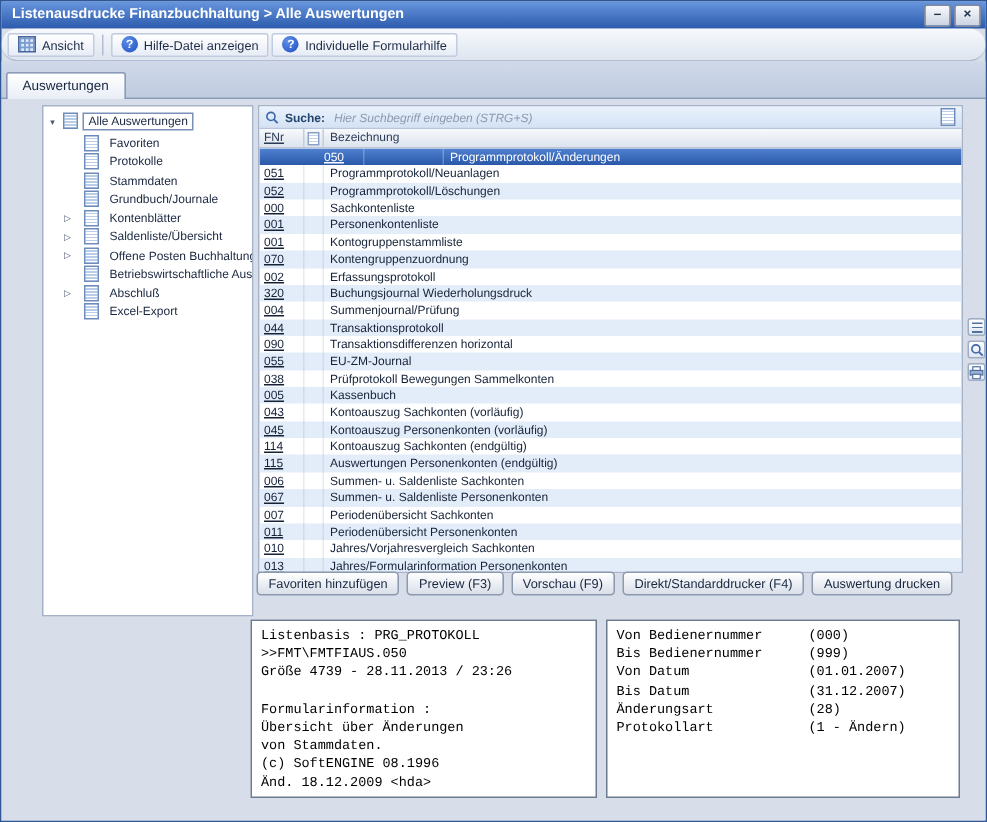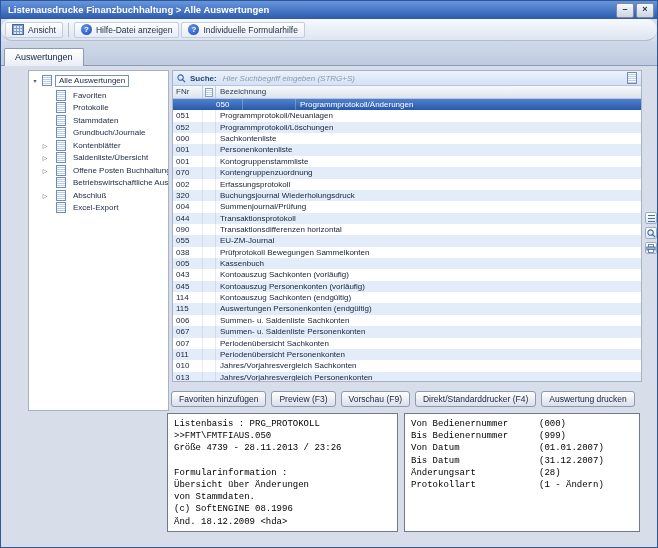--- a/index.html
+++ b/index.html
@@ -57,41 +57,41 @@
     border-bottom:1px solid #b7c6dc;display:flex;align-items:center;padding:0 4px;gap:4px;font-size:8px;}
   .search-label{font-weight:bold;color:#24466e;}
   .search-input{flex:1;border:none;background:transparent;font-size:8px;outline:none;
     font-family:"Liberation Sans",sans-serif;color:#55617a;}
   .search-input::placeholder{color:#8d99ad;font-style:italic;}
   .sheet-icon{display:inline-block;width:8px;height:10px;background:#fff;border:1px solid #6e8cbb;
     background-image:repeating-linear-gradient(#ffffff 0 1px,#b9cce8 1px 2px);}
   .table-header{display:flex;height:12px;line-height:12px;flex:0 0 auto;font-size:8px;color:#2a3a55;
     background:linear-gradient(#f7f9fc,#dde4ee);border-bottom:1px solid #b9c4d6;}
   .table-header>span{border-right:1px solid #c3cddc;}
-  .c-fnr{width:30px;padding-left:3px;box-sizing:border-box;flex:0 0 auto;}
+  .c-fnr{width:30px;padding-left:3px;box-sizing:border-box;flex:0 0 auto;text-decoration:underline;}
   .c-ico{width:13px;box-sizing:border-box;flex:0 0 auto;display:flex;align-items:center;justify-content:center;}
   .c-name{flex:1;padding-left:4px;box-sizing:border-box;border-right:none !important;white-space:nowrap;overflow:hidden;}
   .mini-doc{display:inline-block;width:6px;height:7px;background:#fff;border:1px solid #8aa0c2;
     background-image:repeating-linear-gradient(#ffffff 0 1px,#c4d4ea 1px 2px);}
   .table-body{flex:1;overflow:hidden;}
   .t-row{display:flex;height:11.36px;line-height:11.4px;font-size:8px;color:#152238;}
   .t-row>.c-fnr,.t-row>.c-ico{border-right:1px solid rgba(120,140,170,0.18);}
   .t-row.alt{background:#e3edfa;}
   .t-row.selected{background:linear-gradient(#5081d0,#2a58a9);color:#fff;}
   .t-row.selected>.c-fnr,.t-row.selected>.c-ico{border-right-color:rgba(255,255,255,0.25);margin-left:40px;}
 
   
   .side-icons{position:absolute;left:644px;top:146px;width:12px;display:flex;flex-direction:column;gap:3px;}
   .side-btn{width:12px;height:12px;display:flex;align-items:center;justify-content:center;
     background:linear-gradient(#ffffff,#dfe6f1);border:1px solid #9fadc4;border-radius:2px;box-sizing:border-box;}
   .list-glyph{display:inline-block;width:7px;height:7px;
     background-image:repeating-linear-gradient(#50709f 0 1px,transparent 1px 3px);}
 
   
-  .actions{position:absolute;left:170px;top:325px;display:flex;gap:5px;}
+  .actions{position:absolute;left:170px;top:315px;display:flex;gap:5px;}
   .act-btn{height:16px;padding:0 7px;font-size:8.5px;color:#17263f;
     background:linear-gradient(#ffffff,#d9dfe9);border:1px solid #8c99af;border-radius:3px;
     font-family:"Liberation Sans",sans-serif;}
 
   
   .info-box{position:absolute;top:347px;height:119px;background:#fff;border:1px solid #6d7b90;
     padding:4px 6px;box-sizing:border-box;font-family:"Liberation Mono","DejaVu Sans Mono",monospace;
     font-size:9px;line-height:12.2px;color:#000;overflow:hidden;}
   .info-left{left:166px;width:231px;}
   .info-right{left:403px;width:236px;}
@@ -328,21 +328,21 @@
             <span class="c-name">Periodenübersicht Personenkonten</span>
           </div>
           <div class="t-row">
             <span class="c-fnr">010</span>
             <span class="c-ico"></span>
             <span class="c-name">Jahres/Vorjahresvergleich Sachkonten</span>
           </div>
           <div class="t-row alt">
             <span class="c-fnr">013</span>
             <span class="c-ico"></span>
-            <span class="c-name">Jahres/Vorjahresvergleich Personenkonten</span>
+            <span class="c-name">Jahres/Formularinformation Personenkonten</span>
           </div>
         </div>
     </div>
 
     <div class="side-icons">
       <span class="side-btn">
           <span class="list-glyph"></span>
         </span>
       <span class="side-btn">
         <svg width="9" height="9" viewBox="0 0 10 10">

